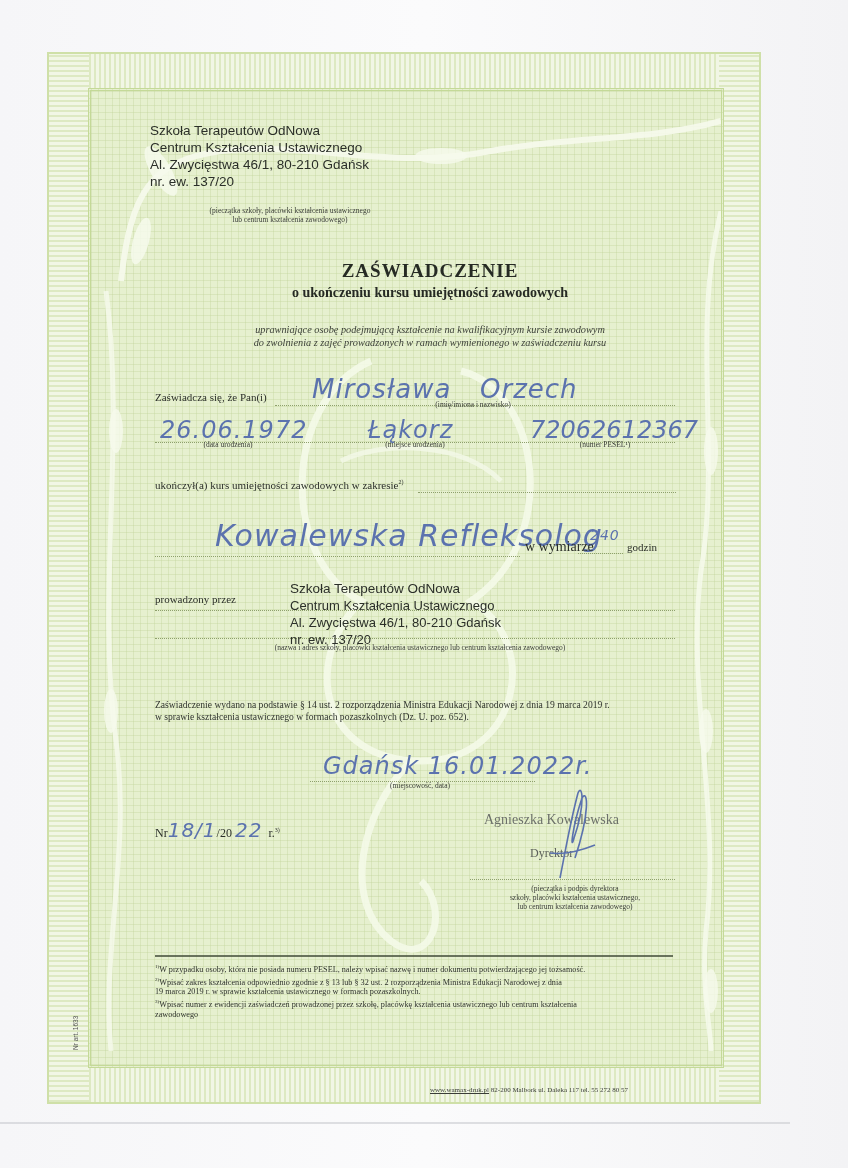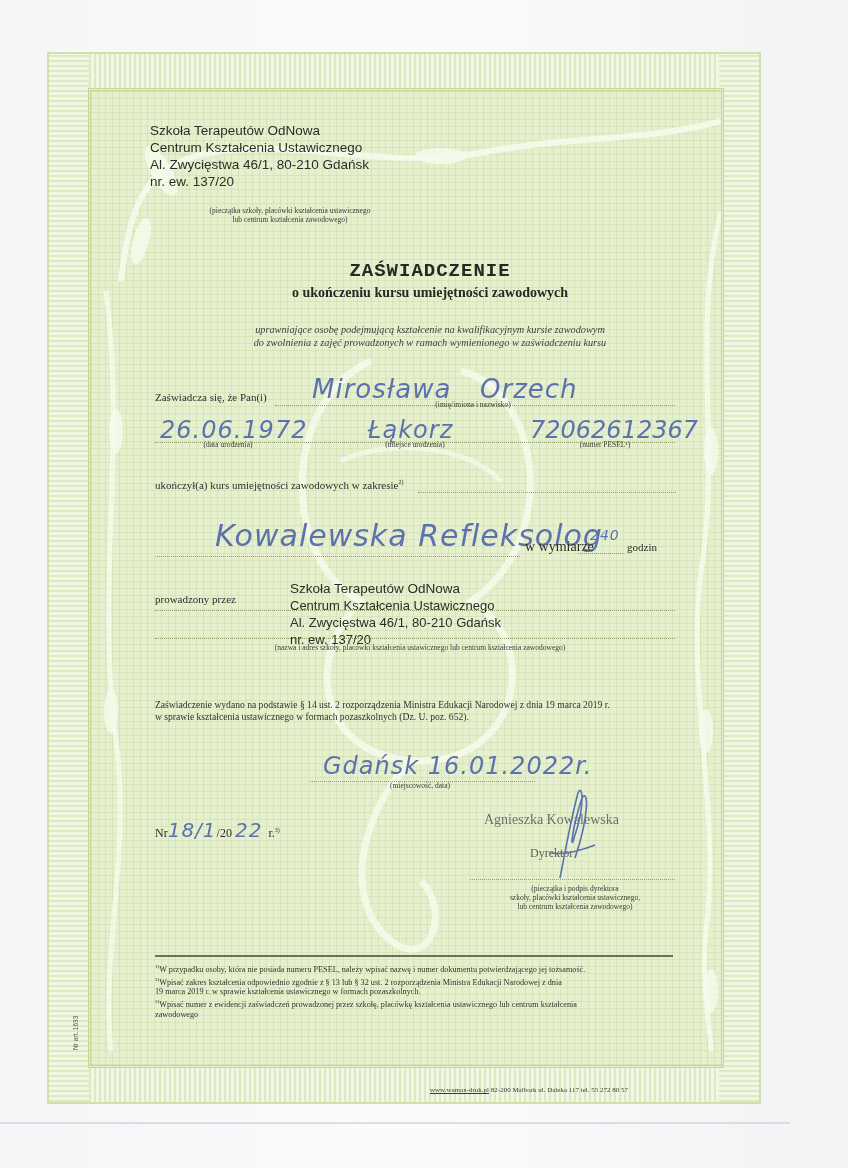--- a/index.html
+++ b/index.html
@@ -47,21 +47,21 @@
   .sans { font-family: Liberation Serif, serif; }
   .hand { font-family: "DejaVu Sans", sans-serif; font-style: italic; color: #5b72ae; letter-spacing: 1px; }
 
   .school-block { text-align: left; font-family: "Liberation Sans", sans-serif; color: #2b2f29; line-height: 17px; font-size: 13.5px; }
   .school-block div:first-child { font-size: 13.5px; }
 
   .tiny { font-size: 7.5px; color: #3a3d38; text-align: center; line-height: 9px; }
   .lbl { font-size: 11px; color: #2b2f29; }
   .dots { position: absolute; border-bottom: 1px dotted #8ea06c; height: 1px; }
 
-  .title { font-family: Liberation Mono, monospace; font-weight: bold; font-size: 19px; letter-spacing: 1px; text-align: center; color: #262a24; }
+  .title { font-family: Liberation Serif, serif; font-weight: bold; font-size: 19px; letter-spacing: 1px; text-align: center; color: #262a24; }
   .subtitle { font-family: "Liberation Serif", serif; font-weight: bold; font-size: 14px; text-align: center; color: #262a24; }
   .intro { font-style: italic; font-size: 10.3px; text-align: center; line-height: 13px; color: #3b3f38; }
 
   .legal { font-size: 9.6px; line-height: 12px; color: #2f332d; }
   .foot { font-size: 8.2px; line-height: 10px; color: #2f332d; }
   .sep { position: absolute; left: 155px; top: 955px; width: 518px; height: 2px; background: #3f4a35; opacity: .75; }
 
   .printer { font-size: 7px; color: #3a3d38; }
   .printer a { color: #3a3d38; text-decoration: underline; }
   .side-code { position: absolute; left: 72px; top: 1050px; transform: rotate(-90deg); transform-origin: left top; font-size: 6.5px; color: #555; font-family: "Liberation Sans", sans-serif; white-space: nowrap; }

